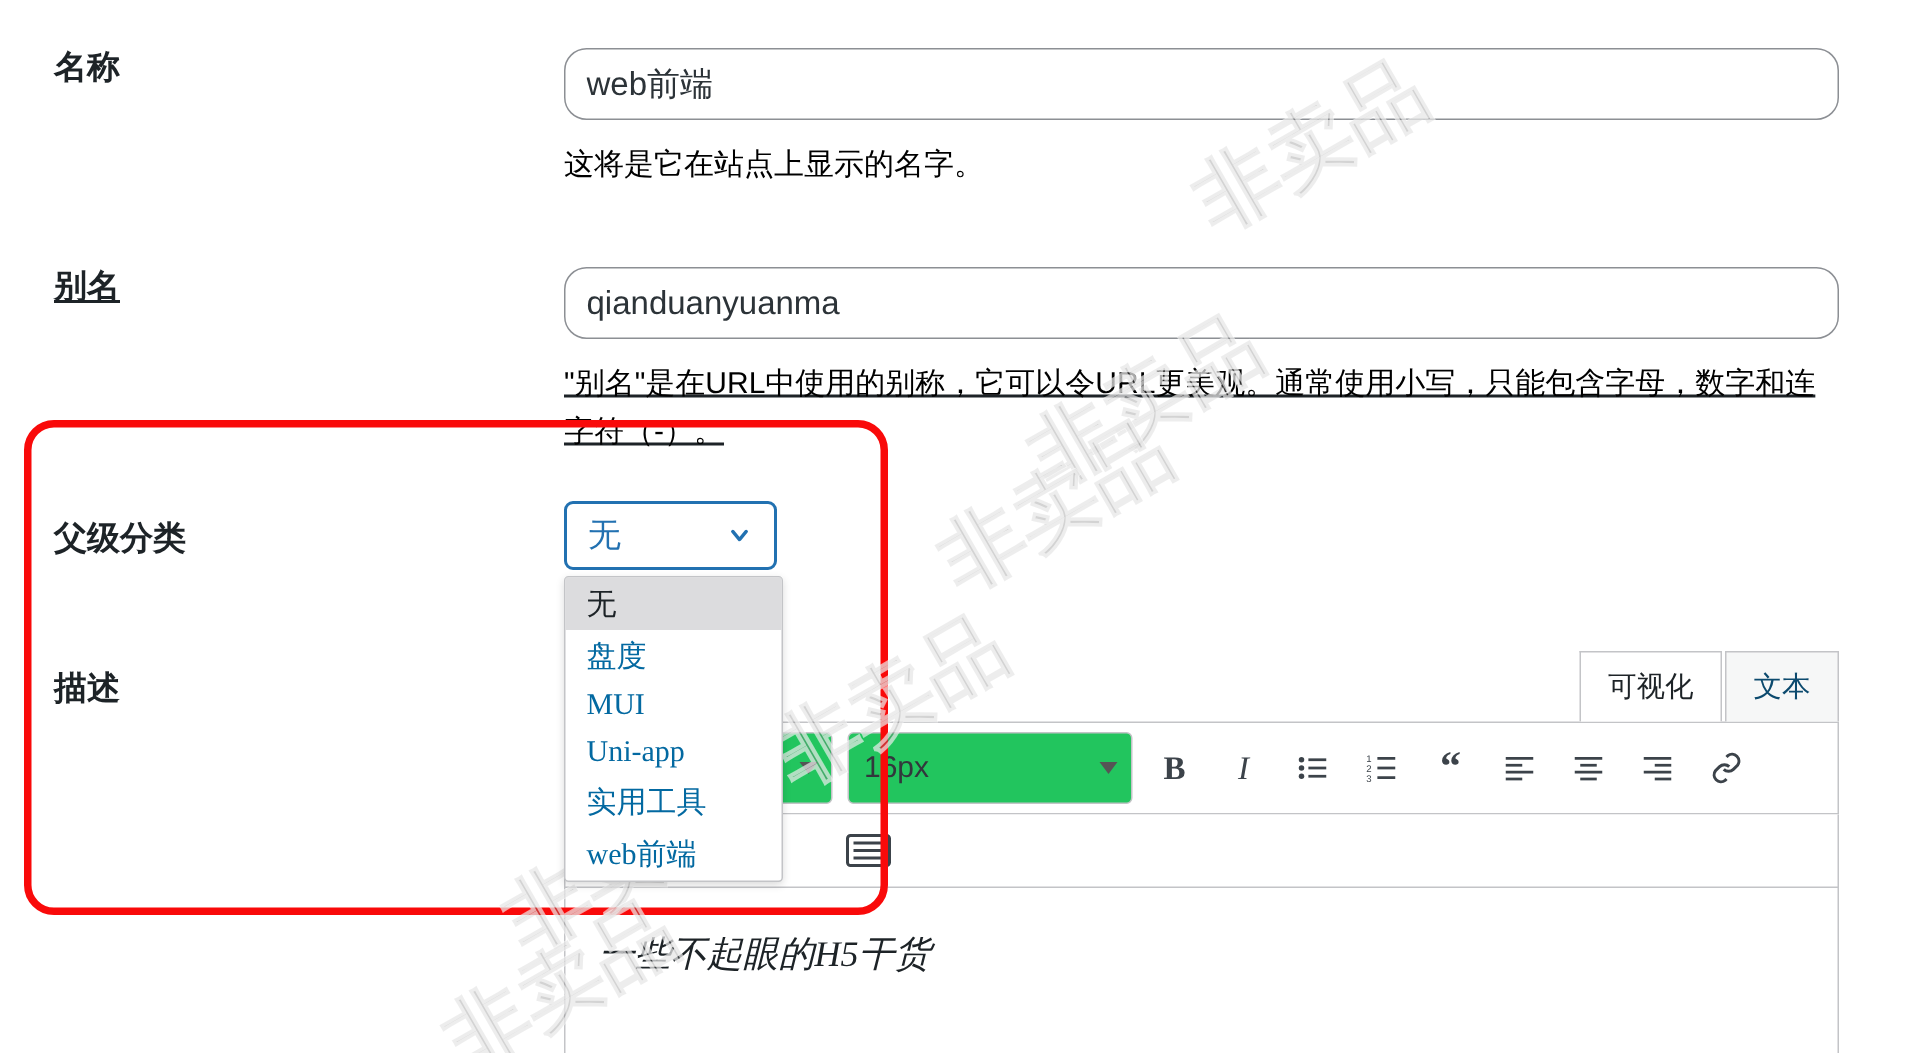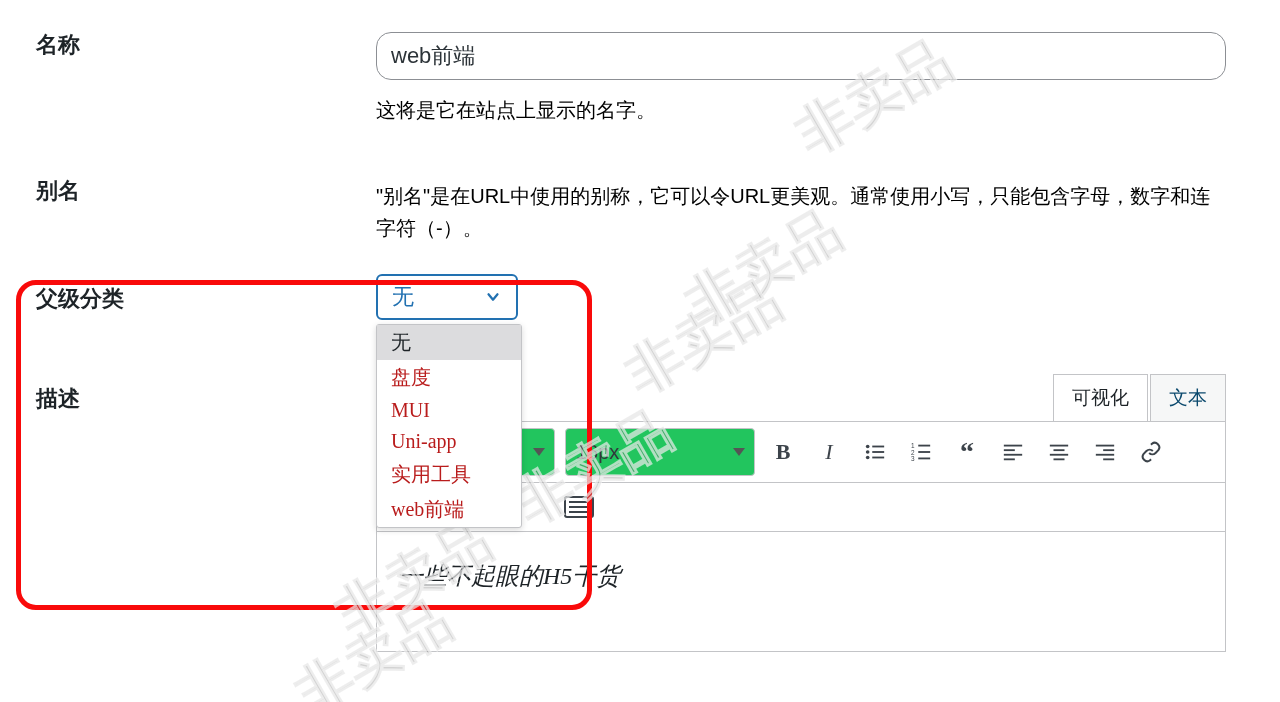--- a/index.html
+++ b/index.html
@@ -75,21 +75,21 @@
   width: 146px;
   background: #fff;
   border: 1px solid #c3c4c7;
   border-radius: 3px;
   box-shadow: 0 2px 6px rgba(0,0,0,0.15);
   z-index: 10;
 }
 .dropdown .opt {
   padding: 4px 14px;
   font-size: 20px;
-  color: #b91c1c;
+  color: #0369a1;
   cursor: pointer;
   white-space: nowrap;
 }
 .dropdown .opt.sel { background: #dcdcde; color: #1d2327; }
 .desc-row { display: flex; align-items: flex-start; margin-top: 54px; }
 .editor-wrap { flex: 1; max-width: 850px; }
 .editor-tabs { display: flex; justify-content: flex-end; gap: 2px; }
 .editor-tab {
   padding: 10px 18px;
   font-size: 19px;
@@ -188,23 +188,24 @@
 <div class="form-area">
 
   <div class="form-row">
     <div class="form-label">名称</div>
     <div class="form-field">
       <input class="text-input" type="text" value="web前端" style="">
       <div class="help-text">这将是它在站点上显示的名字。</div>
     </div>
   </div>
 
-  <div class="form-row" style="margin-bottom:10px;">
+  <div class="form-row" style="margin-bottom:10px;text-decoration:underline;">
     <div class="form-label">别名</div>
     <div class="form-field">
+      <input class="text-input" type="text" value="qianduanyuanma" style="">
       <div class="help-text">"别名"是在URL中使用的别称，它可以令URL更美观。通常使用小写，只能包含字母，数字和连字符（-）。</div>
     </div>
   </div>
 
   <div class="select-row">
     <div class="form-label">父级分类</div>
     <div class="form-field">
       <div class="select-wrap">
         <div class="select-btn">
           <span>无</span>

